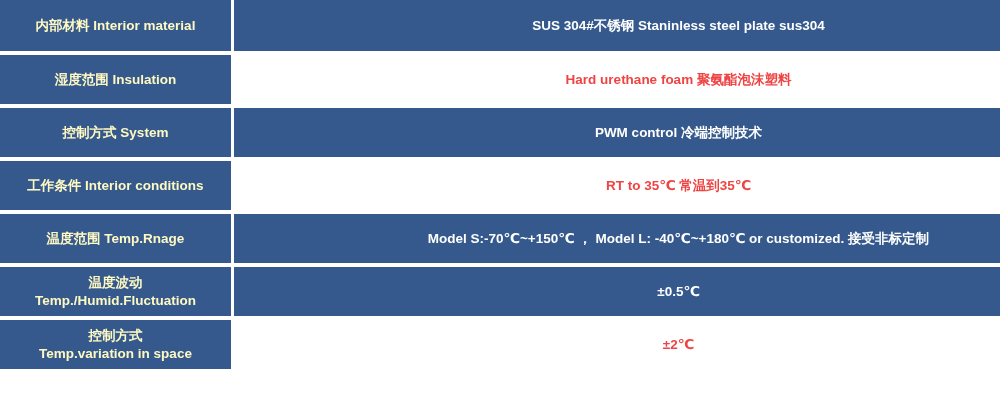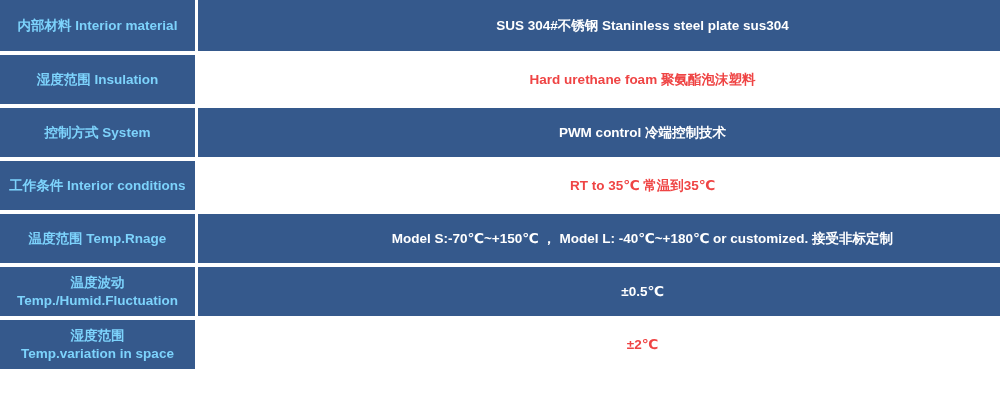--- a/index.html
+++ b/index.html
@@ -27,23 +27,23 @@
     text-align: center;
     font-weight: bold;
     font-size: 13.5px;
     line-height: 1.28;
     padding: 2px 6px;
     box-sizing: border-box;
     border-top: 2px solid #ffffff;
     border-bottom: 2px solid #ffffff;
   }
   .col-label {
-    width: 198px;
+    width: 234px;
     background: #35598c;
-    color: #7dd3fc;
+    color: #fef9c3;
     border-right: 3px solid #ffffff;
   }
   .col-value {
     width: 889px;
   }
   tr.band-blue .col-value {
     background: #35598c;
     color: #ffffff;
   }
   tr.band-white .col-value {
@@ -94,20 +94,20 @@
     <tr class="band-blue">
       <td class="col-label two-line">
         <div>温度波动</div>
         <div>Temp./Humid.Fluctuation</div>
       </td>
       <td class="col-value">±0.5℃</td>
     </tr>
 
     <tr class="band-white">
       <td class="col-label two-line">
-        <div>湿度范围</div>
+        <div>控制方式</div>
         <div>Temp.variation in space</div>
       </td>
       <td class="col-value">±2℃</td>
     </tr>
 
   </tbody>
 </table>
 
 </body></html>

